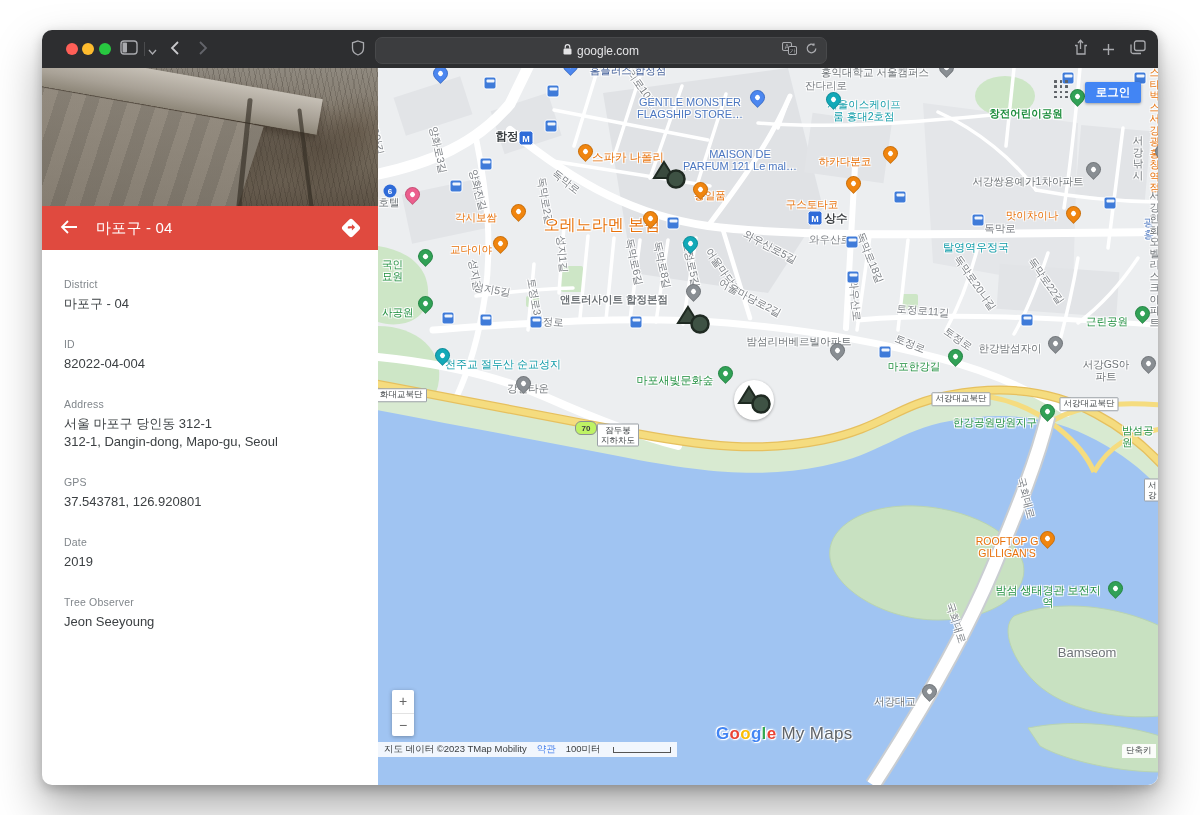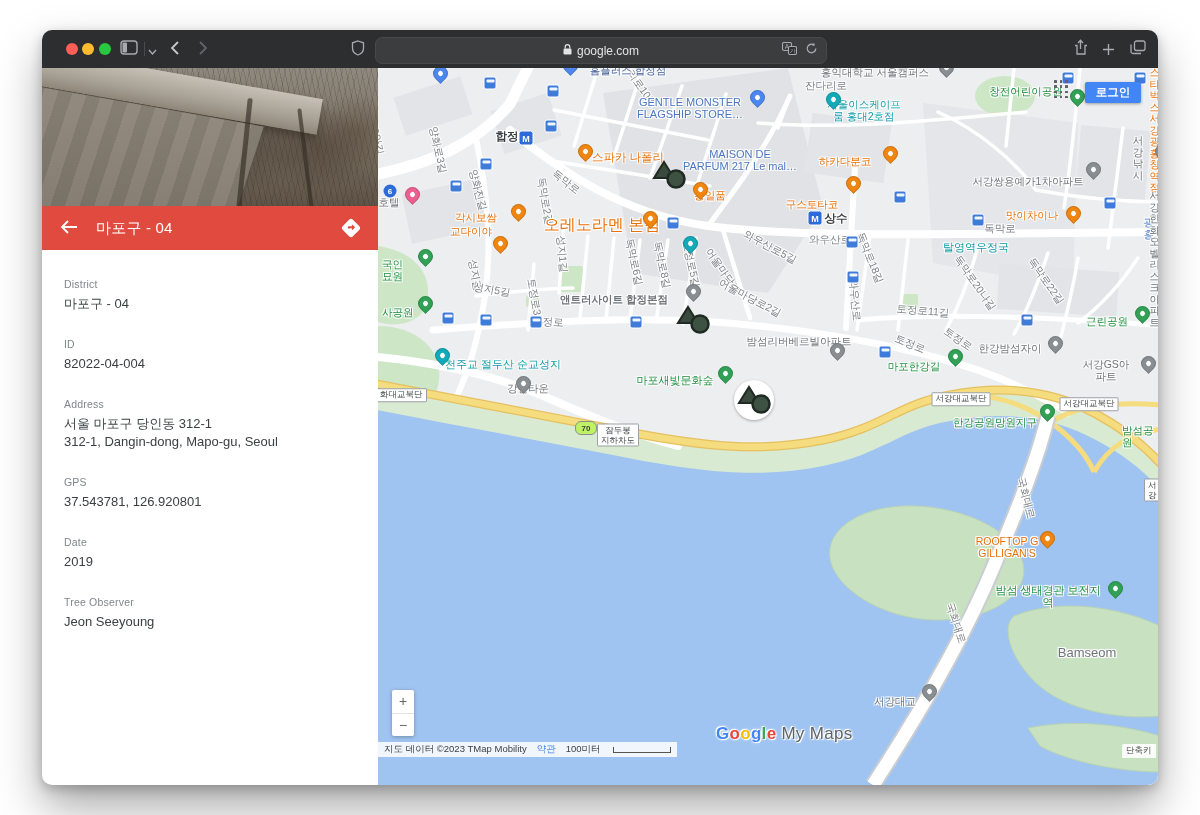--- a/index.html
+++ b/index.html
@@ -338,32 +338,32 @@
           <div class="mlabel c-st" style="left: 170px; top: 254px; transform: translate(-50%, -50%) rotate(3deg);">토정로</div>
           <div class="mlabel c-st" style="left: 532px; top: 276px; transform: translate(-50%, -50%) rotate(22deg);">토정로</div>
           <div class="mlabel c-st" style="left: 580px; top: 271px; transform: translate(-50%, -50%) rotate(35deg);">토정로</div>
           <div class="mlabel c-st" style="left: 545px; top: 243px; transform: translate(-50%, -50%) rotate(5deg);">토정로11길</div>
           <div class="mlabel c-st" style="left: 648px; top: 430px; transform: translate(-50%, -50%) rotate(75deg);">국회대로</div>
           <div class="mlabel c-st" style="left: 578px; top: 555px; transform: translate(-50%, -50%) rotate(72deg);">국회대로</div>
           <div class="mlabel c-nv" style="left: 250px; top: 3px; transform: translate(-50%, -50%) rotate(0deg);">홈플러스 합정점</div>
           <div class="mlabel c-bl" style="font-size: 11px; left: 312px; top: 40px; transform: translate(-50%, -50%) rotate(0deg);">GENTLE MONSTER
 FLAGSHIP STORE…</div>
           <div class="mlabel c-bl" style="font-size: 11px; left: 362px; top: 92px; transform: translate(-50%, -50%) rotate(0deg);">MAISON DE
-PARFUM 217 Le mal…</div>
+PARFUM 121 Le mal…</div>
           <div class="mlabel c-tl" style="left: 486px; top: 42px; transform: translate(-50%, -50%) rotate(0deg);">서울이스케이프
 룸 홍대2호점</div>
           <div class="mlabel c-gy" style="left: 497px; top: 5px; transform: translate(-50%, -50%) rotate(0deg);">홍익대학교 서울캠퍼스</div>
-          <div class="mlabel c-gn" style="left: 648px; top: 24px; transform: translate(-50%, -50%) rotate(0deg);">창전어린이공원</div>
+          <div class="mlabel c-gn" style="left: 648px; top: 46px; transform: translate(-50%, -50%) rotate(0deg); font-weight: bold;">창전어린이공원</div>
           <div class="mlabel c-or" style="left: 782px; top: 62px; transform: translate(-100%, -50%) rotate(0deg); text-align: right;">스타벅스 서강
 광홍창역점</div>
           <div class="mlabel c-gy" style="left: 760px; top: 90px; transform: translate(-50%, -50%) rotate(0deg);">서강낚시</div>
           <div class="mlabel c-or" style="left: 467px; top: 94px; transform: translate(-50%, -50%) rotate(0deg);">하카다분코</div>
           <div class="mlabel c-or" style="font-size: 11.5px; left: 250px; top: 90px; transform: translate(-50%, -50%) rotate(0deg);">스파카 나폴리</div>
           <div class="mlabel c-or" style="left: 98px; top: 150px; transform: translate(-50%, -50%) rotate(0deg);">각시보쌈</div>
-          <div class="mlabel c-or" style="left: 93px; top: 164px; transform: translate(-50%, -50%) rotate(0deg);">교다이야</div>
+          <div class="mlabel c-or" style="left: 93px; top: 182px; transform: translate(-50%, -50%) rotate(0deg);">교다이야</div>
           <div class="mlabel c-or" style="font-size: 16px; left: 224px; top: 157px; transform: translate(-50%, -50%) rotate(0deg);">오레노라멘 본점</div>
           <div class="mlabel c-or" style="left: 654px; top: 148px; transform: translate(-50%, -50%) rotate(0deg);">맛이차이나</div>
           <div class="mlabel c-or" style="left: 332px; top: 128px; transform: translate(-50%, -50%) rotate(0deg);">홍일품</div>
           <div class="mlabel c-or" style="left: 434px; top: 123px; transform: translate(-50%, -50%) rotate(0deg); margin-top: 14px;">구스토타코</div>
           <div class="mlabel c-gy" style="left: 650px; top: 114px; transform: translate(-50%, -50%) rotate(0deg);">서강쌍용예가1차아파트</div>
           <div class="mlabel c-tl" style="font-size: 11px; left: 598px; top: 180px; transform: translate(-50%, -50%) rotate(0deg);">탈영역우정국</div>
           <div class="mlabel c-bl" style="left: 776px; top: 160px; transform: translate(-100%, -50%) rotate(0deg); text-align: right;">광흥</div>
           <div class="mlabel c-gy" style="left: 782px; top: 191px; transform: translate(-100%, -50%) rotate(0deg); text-align: right;">서강한화
 오벨리스크아파트</div>
           <div class="mlabel c-gy" style="left: 236px; top: 232px; transform: translate(-50%, -50%) rotate(0deg); font-weight: bold;">앤트러사이트 합정본점</div>

